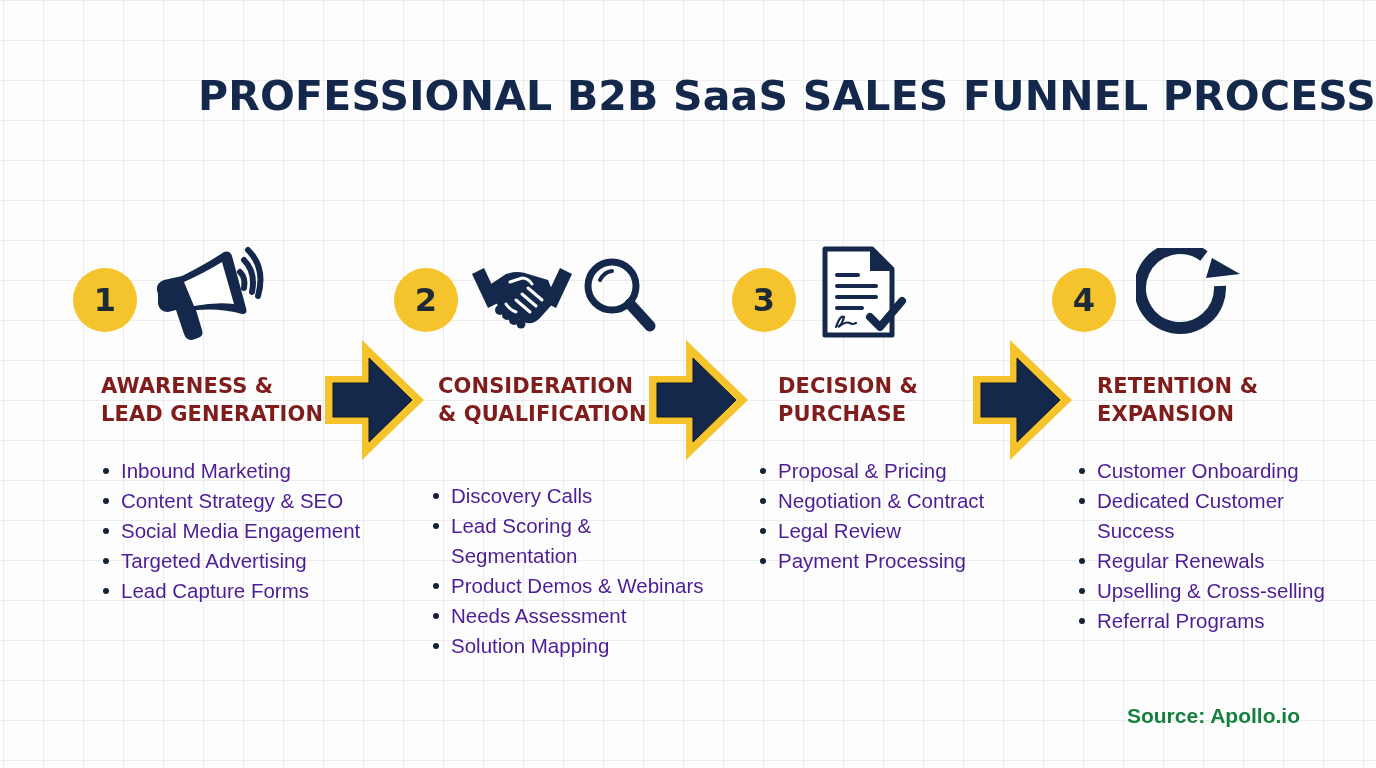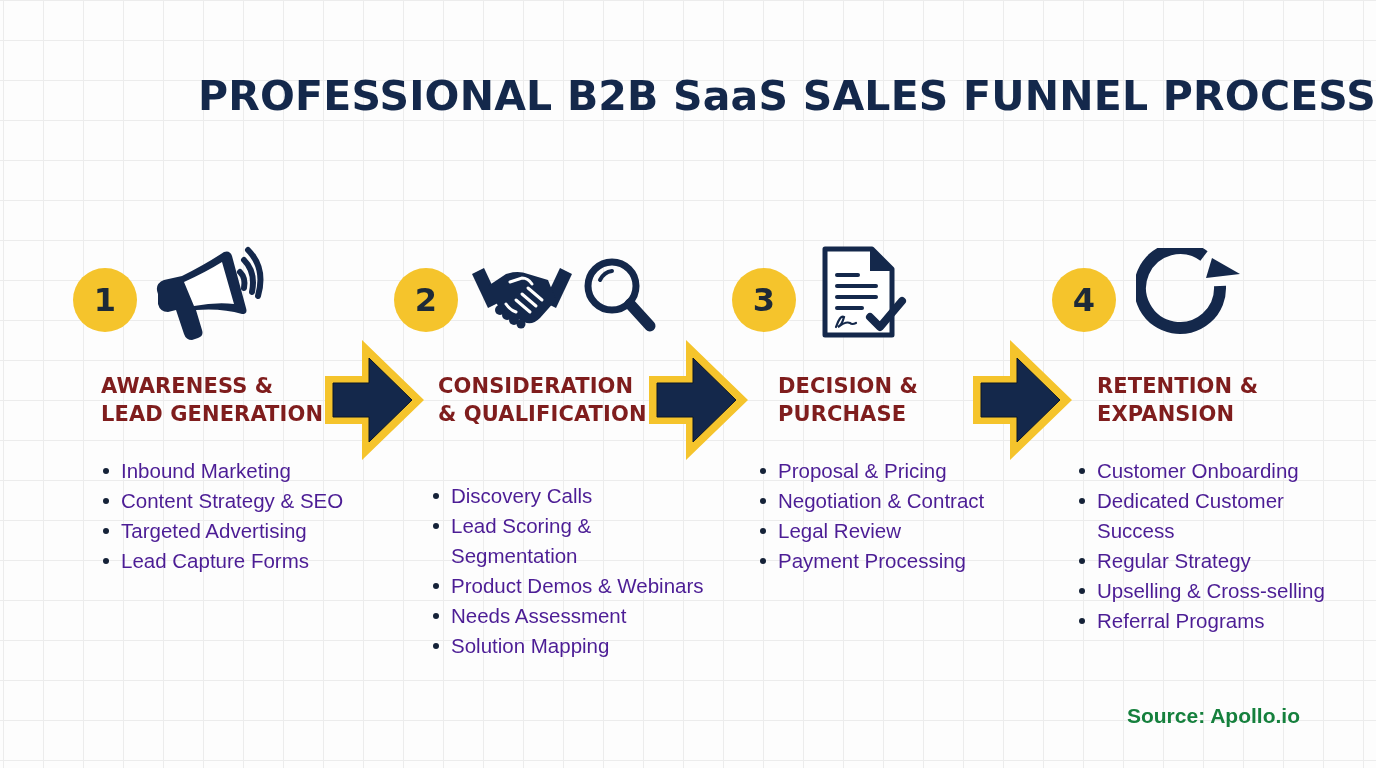--- a/index.html
+++ b/index.html
@@ -100,20 +100,21 @@
         <path d="M92 14 Q104 26 100 46"></path>
         <path d="M96 4 Q114 22 106 50"></path>
       </g>
     </svg>
   </div>
   <div class="heading" style="left:101px;">AWARENESS &amp;
 LEAD GENERATION</div>
   <ul class="items" style="left:101px;">
     <li>Inbound Marketing</li>
     <li>Content Strategy &amp; SEO</li>
+    <li>Social Media Engagement</li>
     <li>Targeted Advertising</li>
     <li>Lead Capture Forms</li>
   </ul>
 </div>
 
 <div class="arrow" style="left:322px;">
   <svg width="106" height="128" viewBox="0 0 106 128">
     <path d="M3 40 L40 40 L40 4 L102 64 L40 124 L40 88 L3 88 Z" fill="#f5c42c"></path>
     <path d="M11 47 L47 47 L47 22 L90 64 L47 106 L47 81 L11 81 Z" fill="#14284b" stroke="#0b1628" stroke-width="1"></path>
   </svg>
@@ -207,19 +208,19 @@
     <svg width="108" height="96" viewBox="0 0 108 96">
       <path d="M68 8 A40 40 0 1 0 84 38" fill="none" stroke="#14284b" stroke-width="12"></path>
       <path d="M70 30 L76 10 L104 26 Z" fill="#14284b"></path>
     </svg>
   </div>
   <div class="heading" style="left:1097px;">RETENTION &amp;
 EXPANSION</div>
   <ul class="items" style="left:1077px;">
     <li>Customer Onboarding</li>
     <li style="width:210px;">Dedicated Customer Success</li>
-    <li>Regular Strategy</li>
+    <li>Regular Renewals</li>
     <li>Upselling &amp; Cross-selling</li>
     <li>Referral Programs</li>
   </ul>
 </div>
 
 <div class="source">Source: Apollo.io</div>
 
 </body></html>

